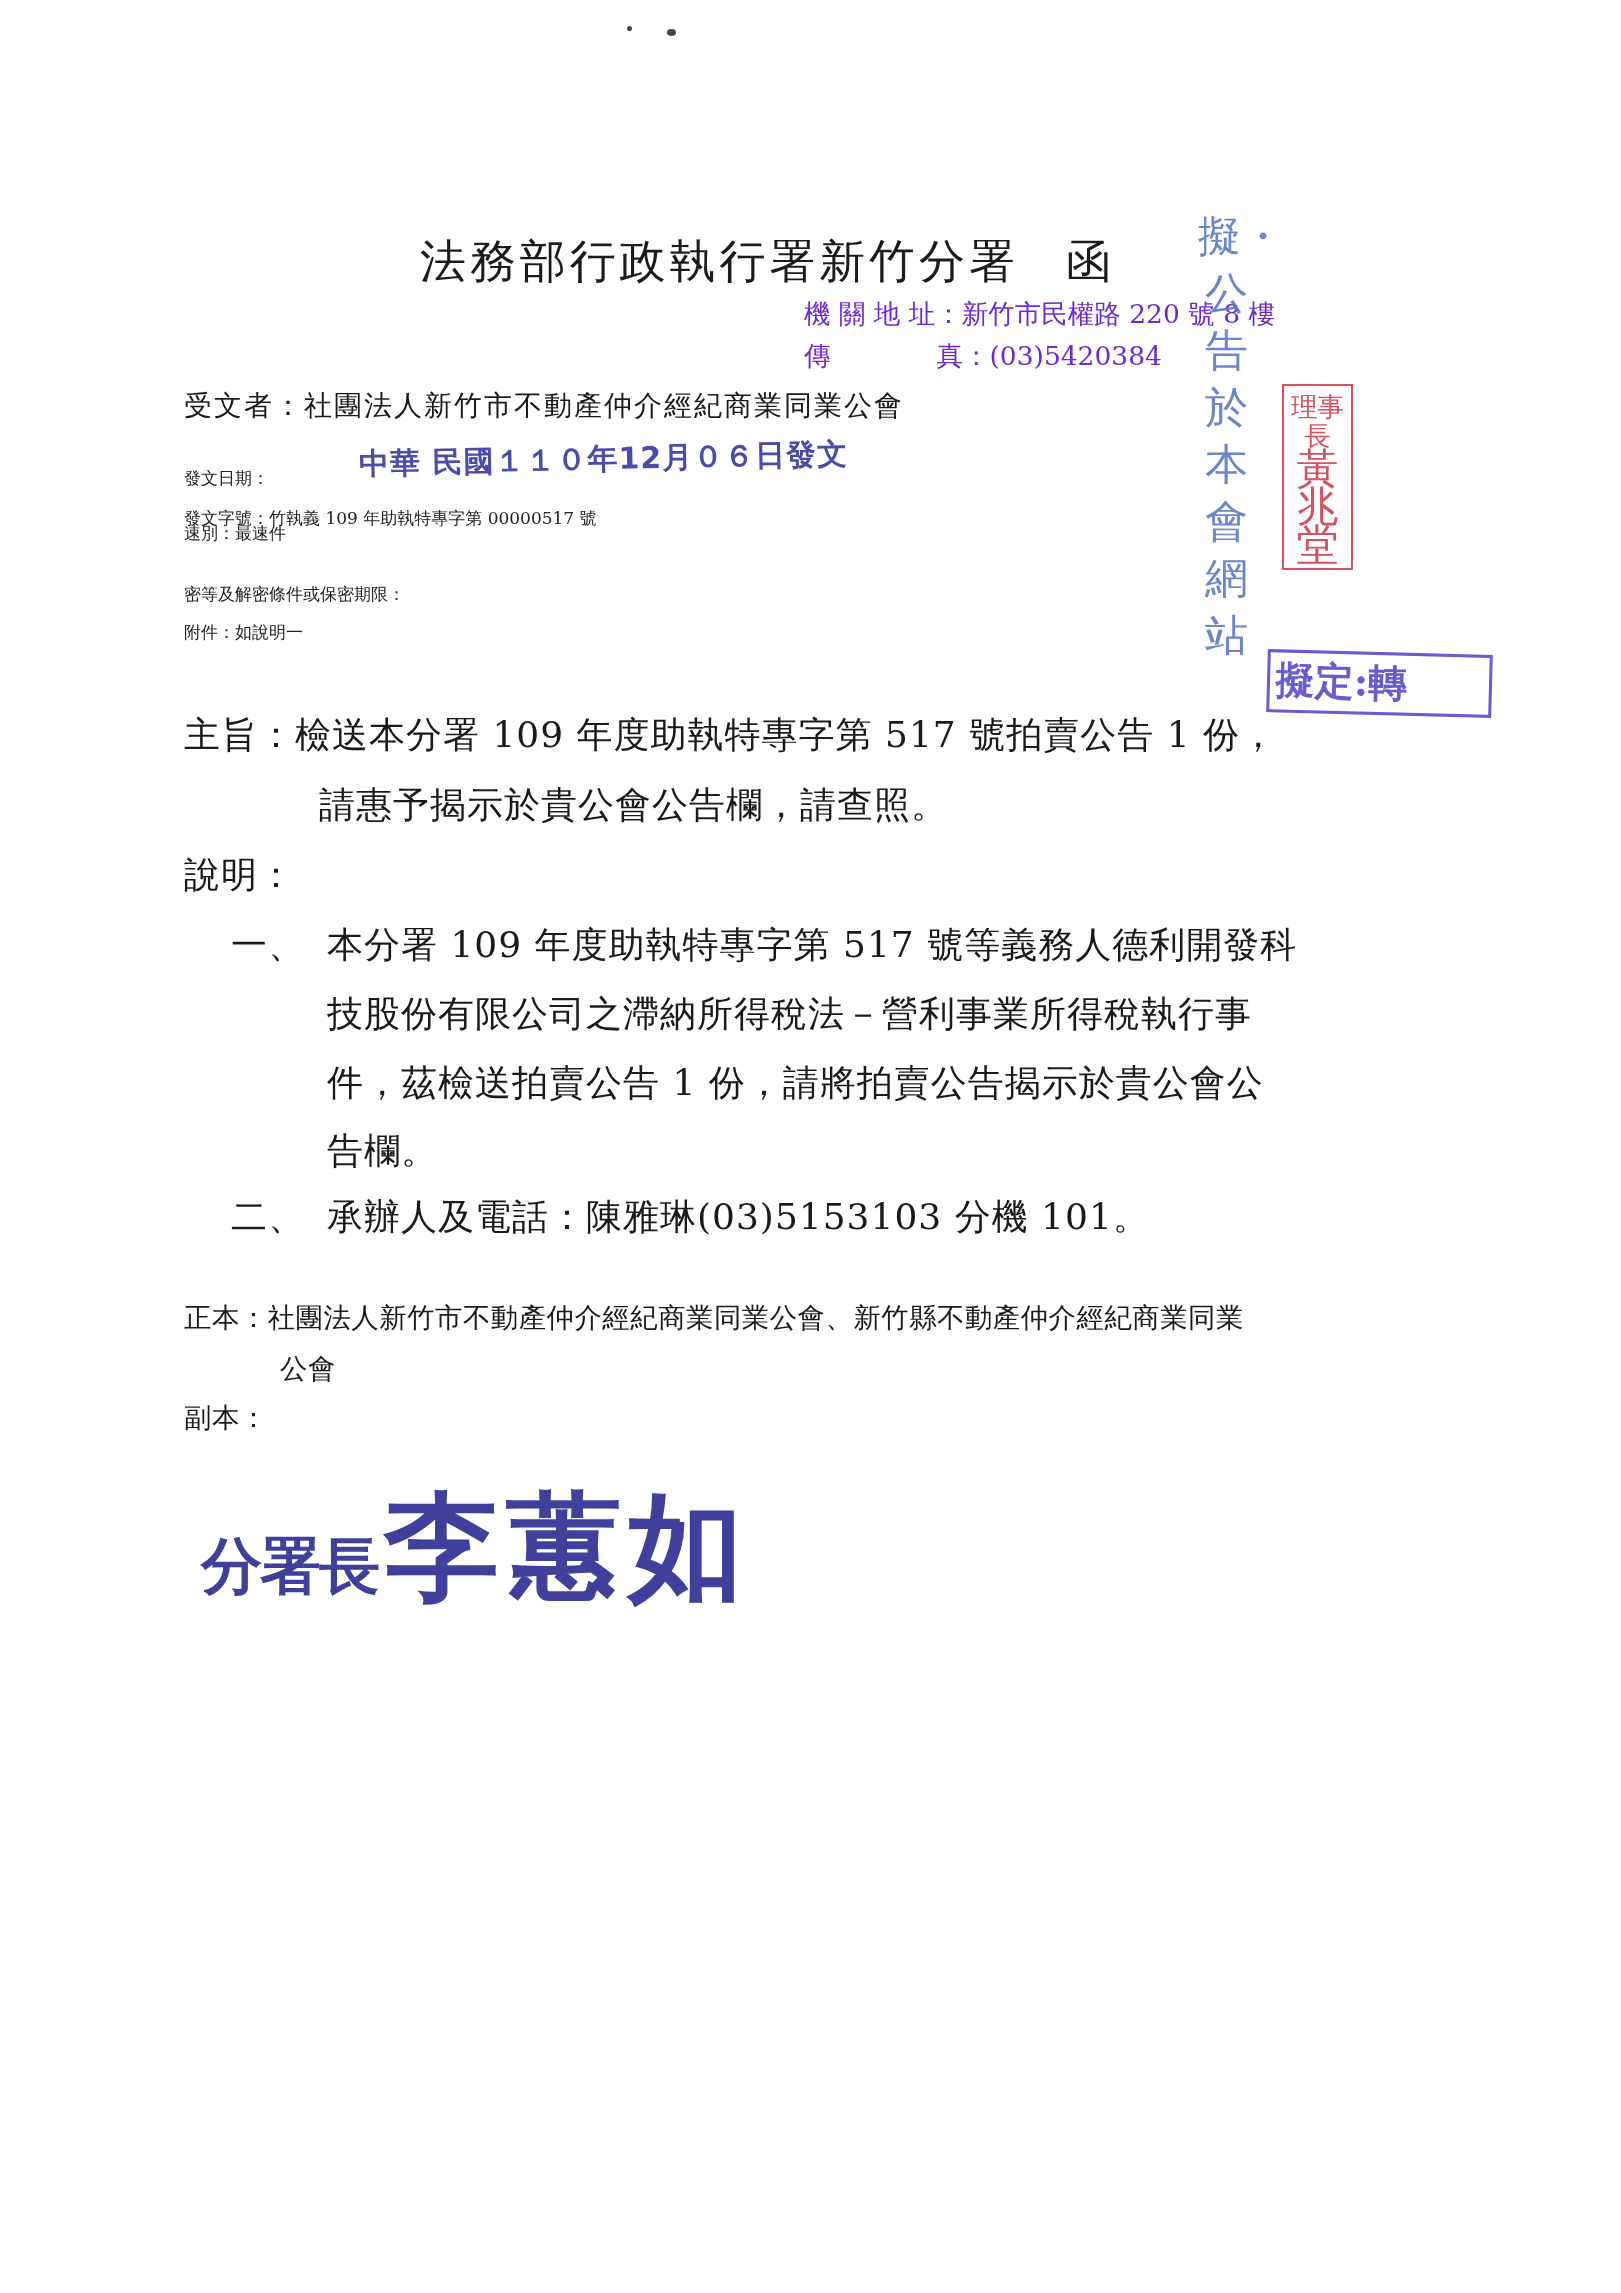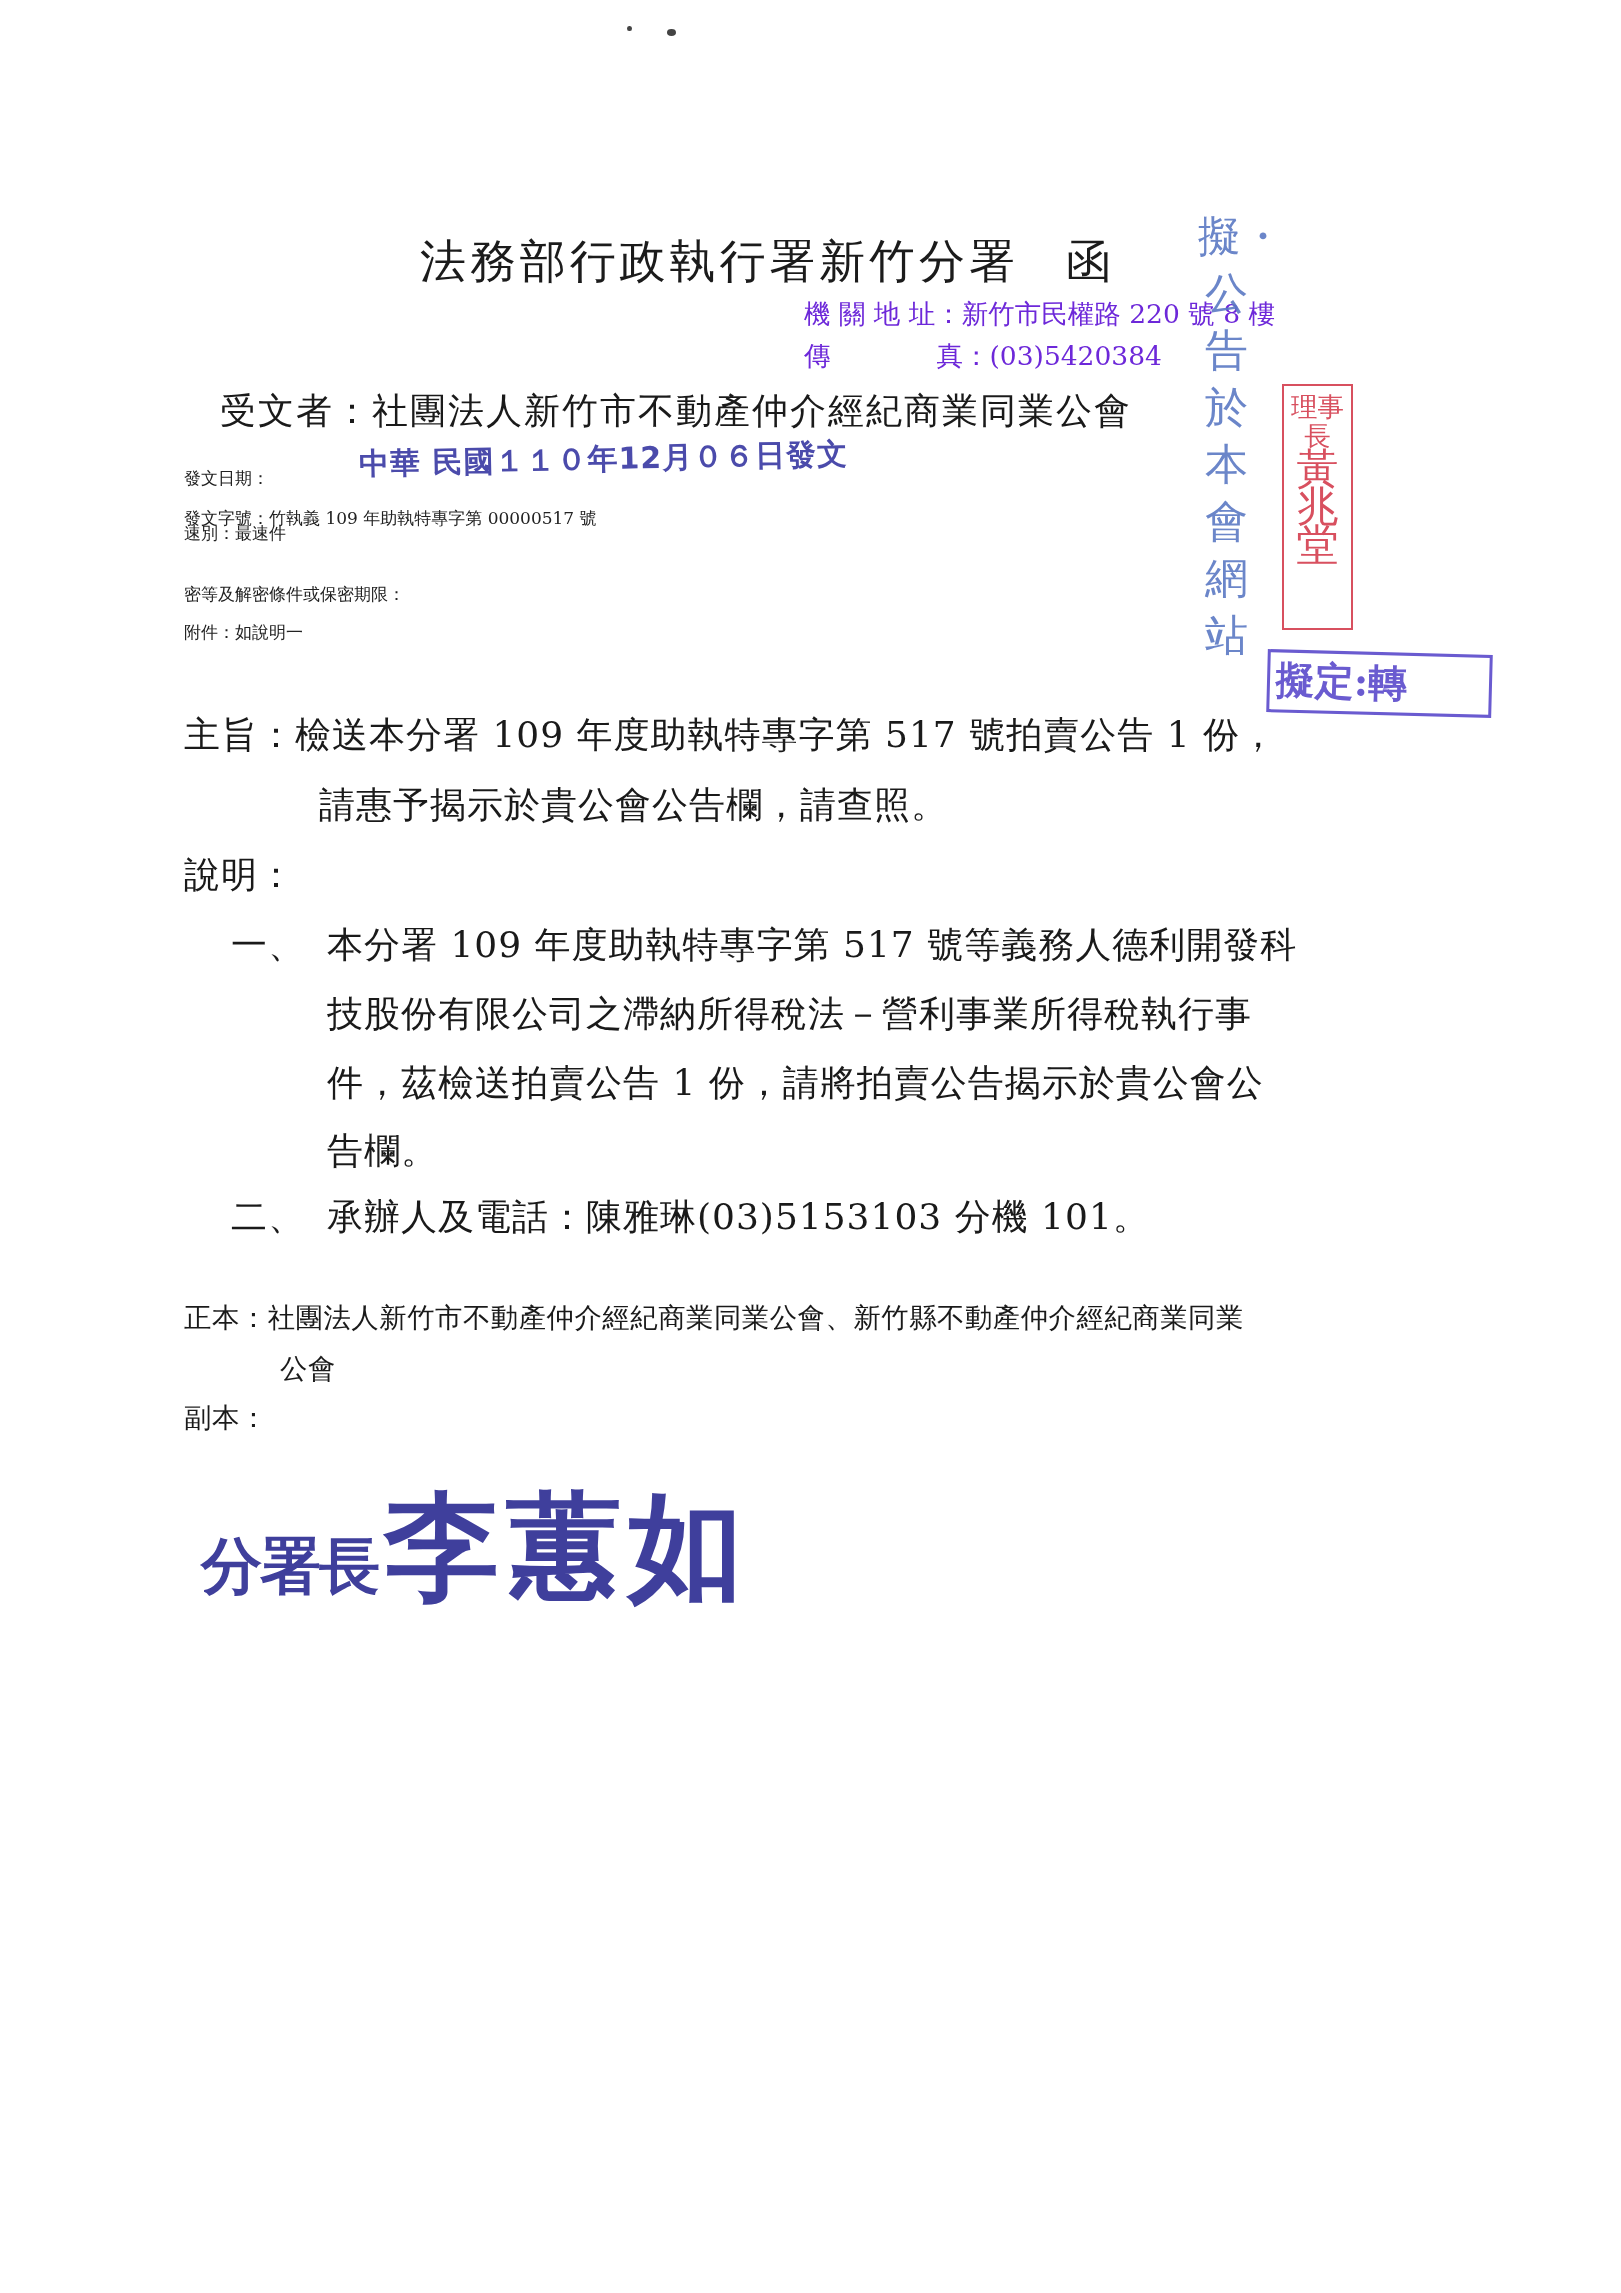--- a/index.html
+++ b/index.html
@@ -2,34 +2,34 @@
 <html><head>
 <meta charset="utf-8">
 <style>
   html, body { margin:0; padding:0; background:#ffffff; }
   body { width:1621px; height:2294px; position:relative; overflow:hidden;
          font-family:"DejaVu Serif","Liberation Serif",serif; color:#1a1a1a; }
   .abs { position:absolute; white-space:nowrap; }
   .title { left:420px; top:231px; font-size:46px; letter-spacing:3.9px; color:#1b1b1b;text-align:center; }
   .title .kind { margin-left:47px; }
   .addr { left:804px; font-size:26.5px; color:#6d28d9; }
-  .recipient { left:184px; top:387px; font-size:36px; letter-spacing:2px;margin-left:36px; }
+  .recipient { left:184px; top:387px; font-size:28px; letter-spacing:2px; }
   .meta { left:184px; font-size:17px; color:#222; }
   .date-stamp { left:359px; top:439px; font-size:30px; font-weight:bold;
                 color:#4b4bab; font-family:"DejaVu Sans","Liberation Sans",sans-serif;
                 transform:rotate(-1.2deg); letter-spacing:1px; }
   .subject { left:184px; font-size:36px; letter-spacing:1px; }
   .body { font-size:36px; letter-spacing:1px; }
   .cc { left:184px; font-size:27.4px; letter-spacing:0.5px; }
   .sig { left:201px; top:1470px; color:#3f3f9c; font-family:"DejaVu Serif","Liberation Serif",serif; font-weight:bold; }
   .sig .small { font-size:61px; letter-spacing:-2px; }
   .sig .big { font-size:116px; letter-spacing:5.9px; margin-left:5.9px; }
   .vstamp { left:1198px; top:208px; width:57px; font-size:43px; line-height:57px;
             color:#5b79c4; text-align:center; white-space:normal; opacity:0.9; }
-  .redstamp { left:1282px; top:384px; width:71px; height:246px; border:2.9px solid #d8505f;
+  .redstamp { left:1282px; top:384px; width:71px; height:186px; border:2.9px solid #d8505f;
               color:#d8505f; font-size:42px; line-height:38px; text-align:center; white-space:normal;
               padding-top:5.9px; box-sizing:border-box; }
   .redstamp .first { font-size:26.5px; line-height:29px; display:block; }
   .purplestamp { left:1267px; top:652px; width:225px; height:63px; border:3.9px solid #6a5bd0;
                  color:#6a5bd0; font-size:39px; line-height:55px; padding-left:5.9px; box-sizing:border-box;
                  transform:rotate(1.5deg); font-weight:bold; }
   .speck { position:absolute; background:#444; border-radius:50%; }
 </style>
 </head>
 <body>

